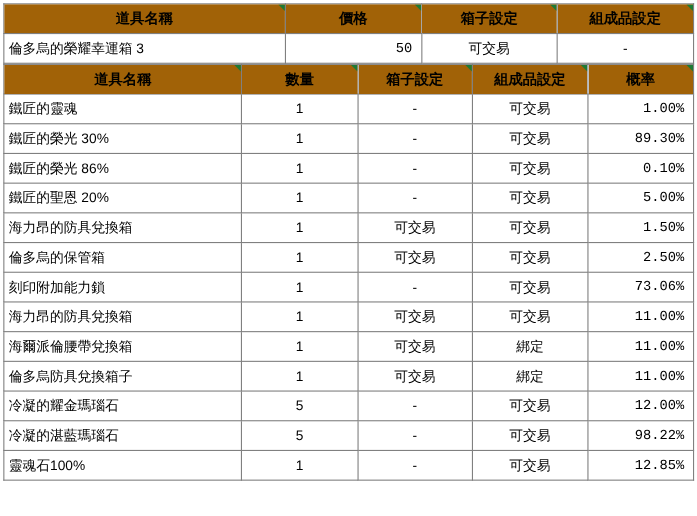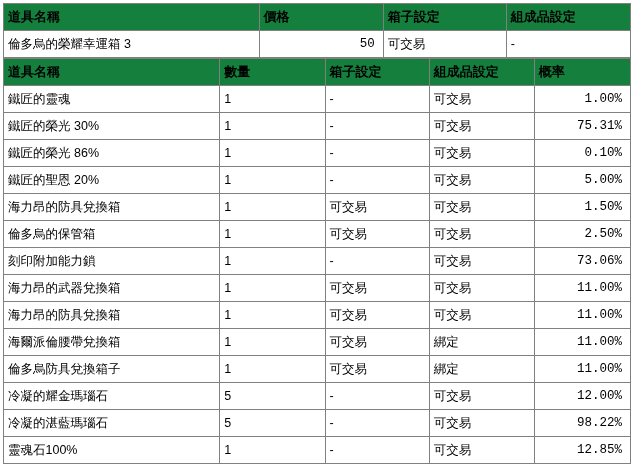--- a/index.html
+++ b/index.html
@@ -27,36 +27,37 @@
     border: 1px solid #808080;
     font-size: 12.5px;
     color: #000000;
     height: 26px;
     padding: 0 4px;
     font-weight: normal;
     overflow: hidden;
     white-space: nowrap;
   }
   .hdr td {
-    background: #15803d;
+    background: #a16207;
+    text-align: center;
     font-weight: bold;
     font-size: 13px;
     position: relative;
   }
   .corner::after {
     content: "";
     position: absolute;
     top: 0;
     right: 0;
     width: 0;
     height: 0;
     border-top: 6px solid #1e7a36;
     border-left: 6px solid transparent;
   }
-  .c { }
+  .c { text-align: center; }
   .r { text-align: right; padding-right: 8px; font-family: Liberation Mono, monospace; }
   .name { }
   
   col.w1 { width: 216px; }
   col.w2 { width: 105px; }
   col.w3 { width: 104px; }
   col.w4 { width: 105px; }
   
   col.s1 { width: 216px; }
   col.s2 { width: 105px; }
@@ -114,21 +115,21 @@
         <td class="c">1</td>
         <td class="c">-</td>
         <td class="c">可交易</td>
         <td class="r">1.00%</td>
       </tr>
       <tr>
         <td class="name">鐵匠的榮光 30%</td>
         <td class="c">1</td>
         <td class="c">-</td>
         <td class="c">可交易</td>
-        <td class="r">75.31%</td>
+        <td class="r">89.30%</td>
       </tr>
       <tr>
         <td class="name">鐵匠的榮光 86%</td>
         <td class="c">1</td>
         <td class="c">-</td>
         <td class="c">可交易</td>
         <td class="r">0.10%</td>
       </tr>
       <tr>
         <td class="name">鐵匠的聖恩 20%</td>
@@ -150,27 +151,20 @@
         <td class="c">可交易</td>
         <td class="c">可交易</td>
         <td class="r">2.50%</td>
       </tr>
       <tr>
         <td class="name">刻印附加能力鎖</td>
         <td class="c">1</td>
         <td class="c">-</td>
         <td class="c">可交易</td>
         <td class="r">73.06%</td>
-      </tr>
-      <tr>
-        <td class="name">海力昂的武器兌換箱</td>
-        <td class="c">1</td>
-        <td class="c">可交易</td>
-        <td class="c">可交易</td>
-        <td class="r">11.00%</td>
       </tr>
       <tr>
         <td class="name">海力昂的防具兌換箱</td>
         <td class="c">1</td>
         <td class="c">可交易</td>
         <td class="c">可交易</td>
         <td class="r">11.00%</td>
       </tr>
       <tr>
         <td class="name">海爾派倫腰帶兌換箱</td>

